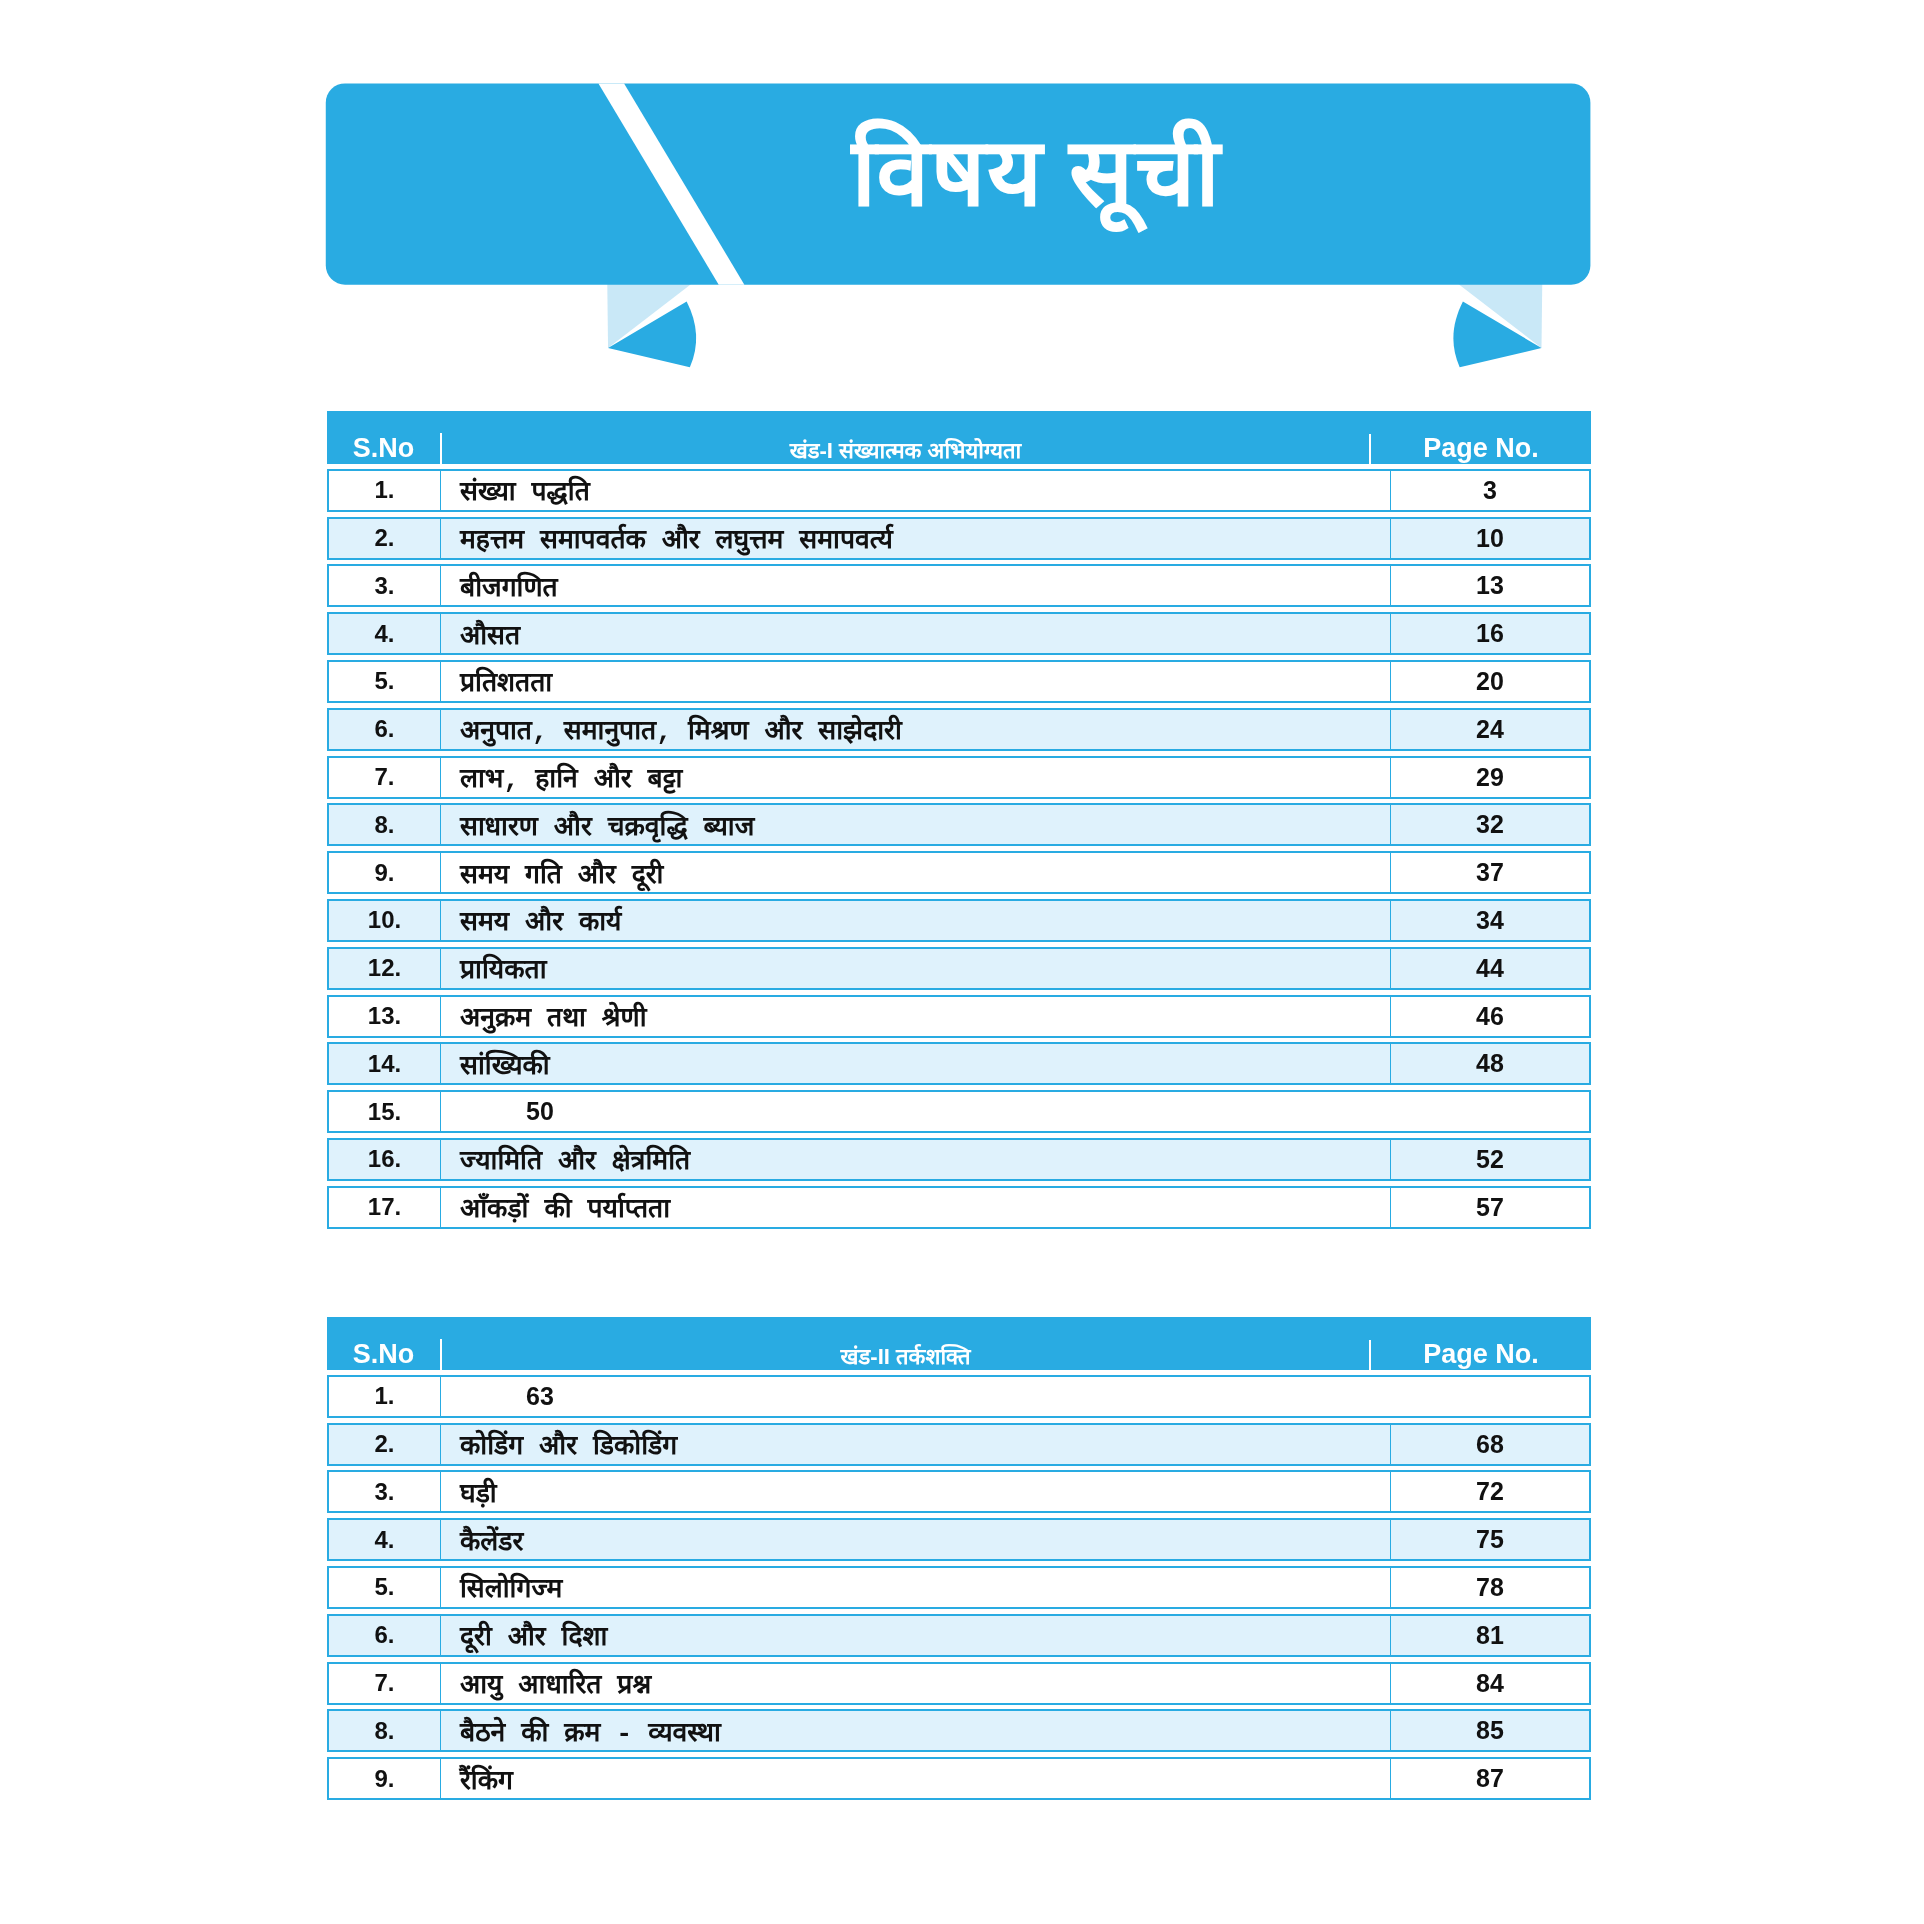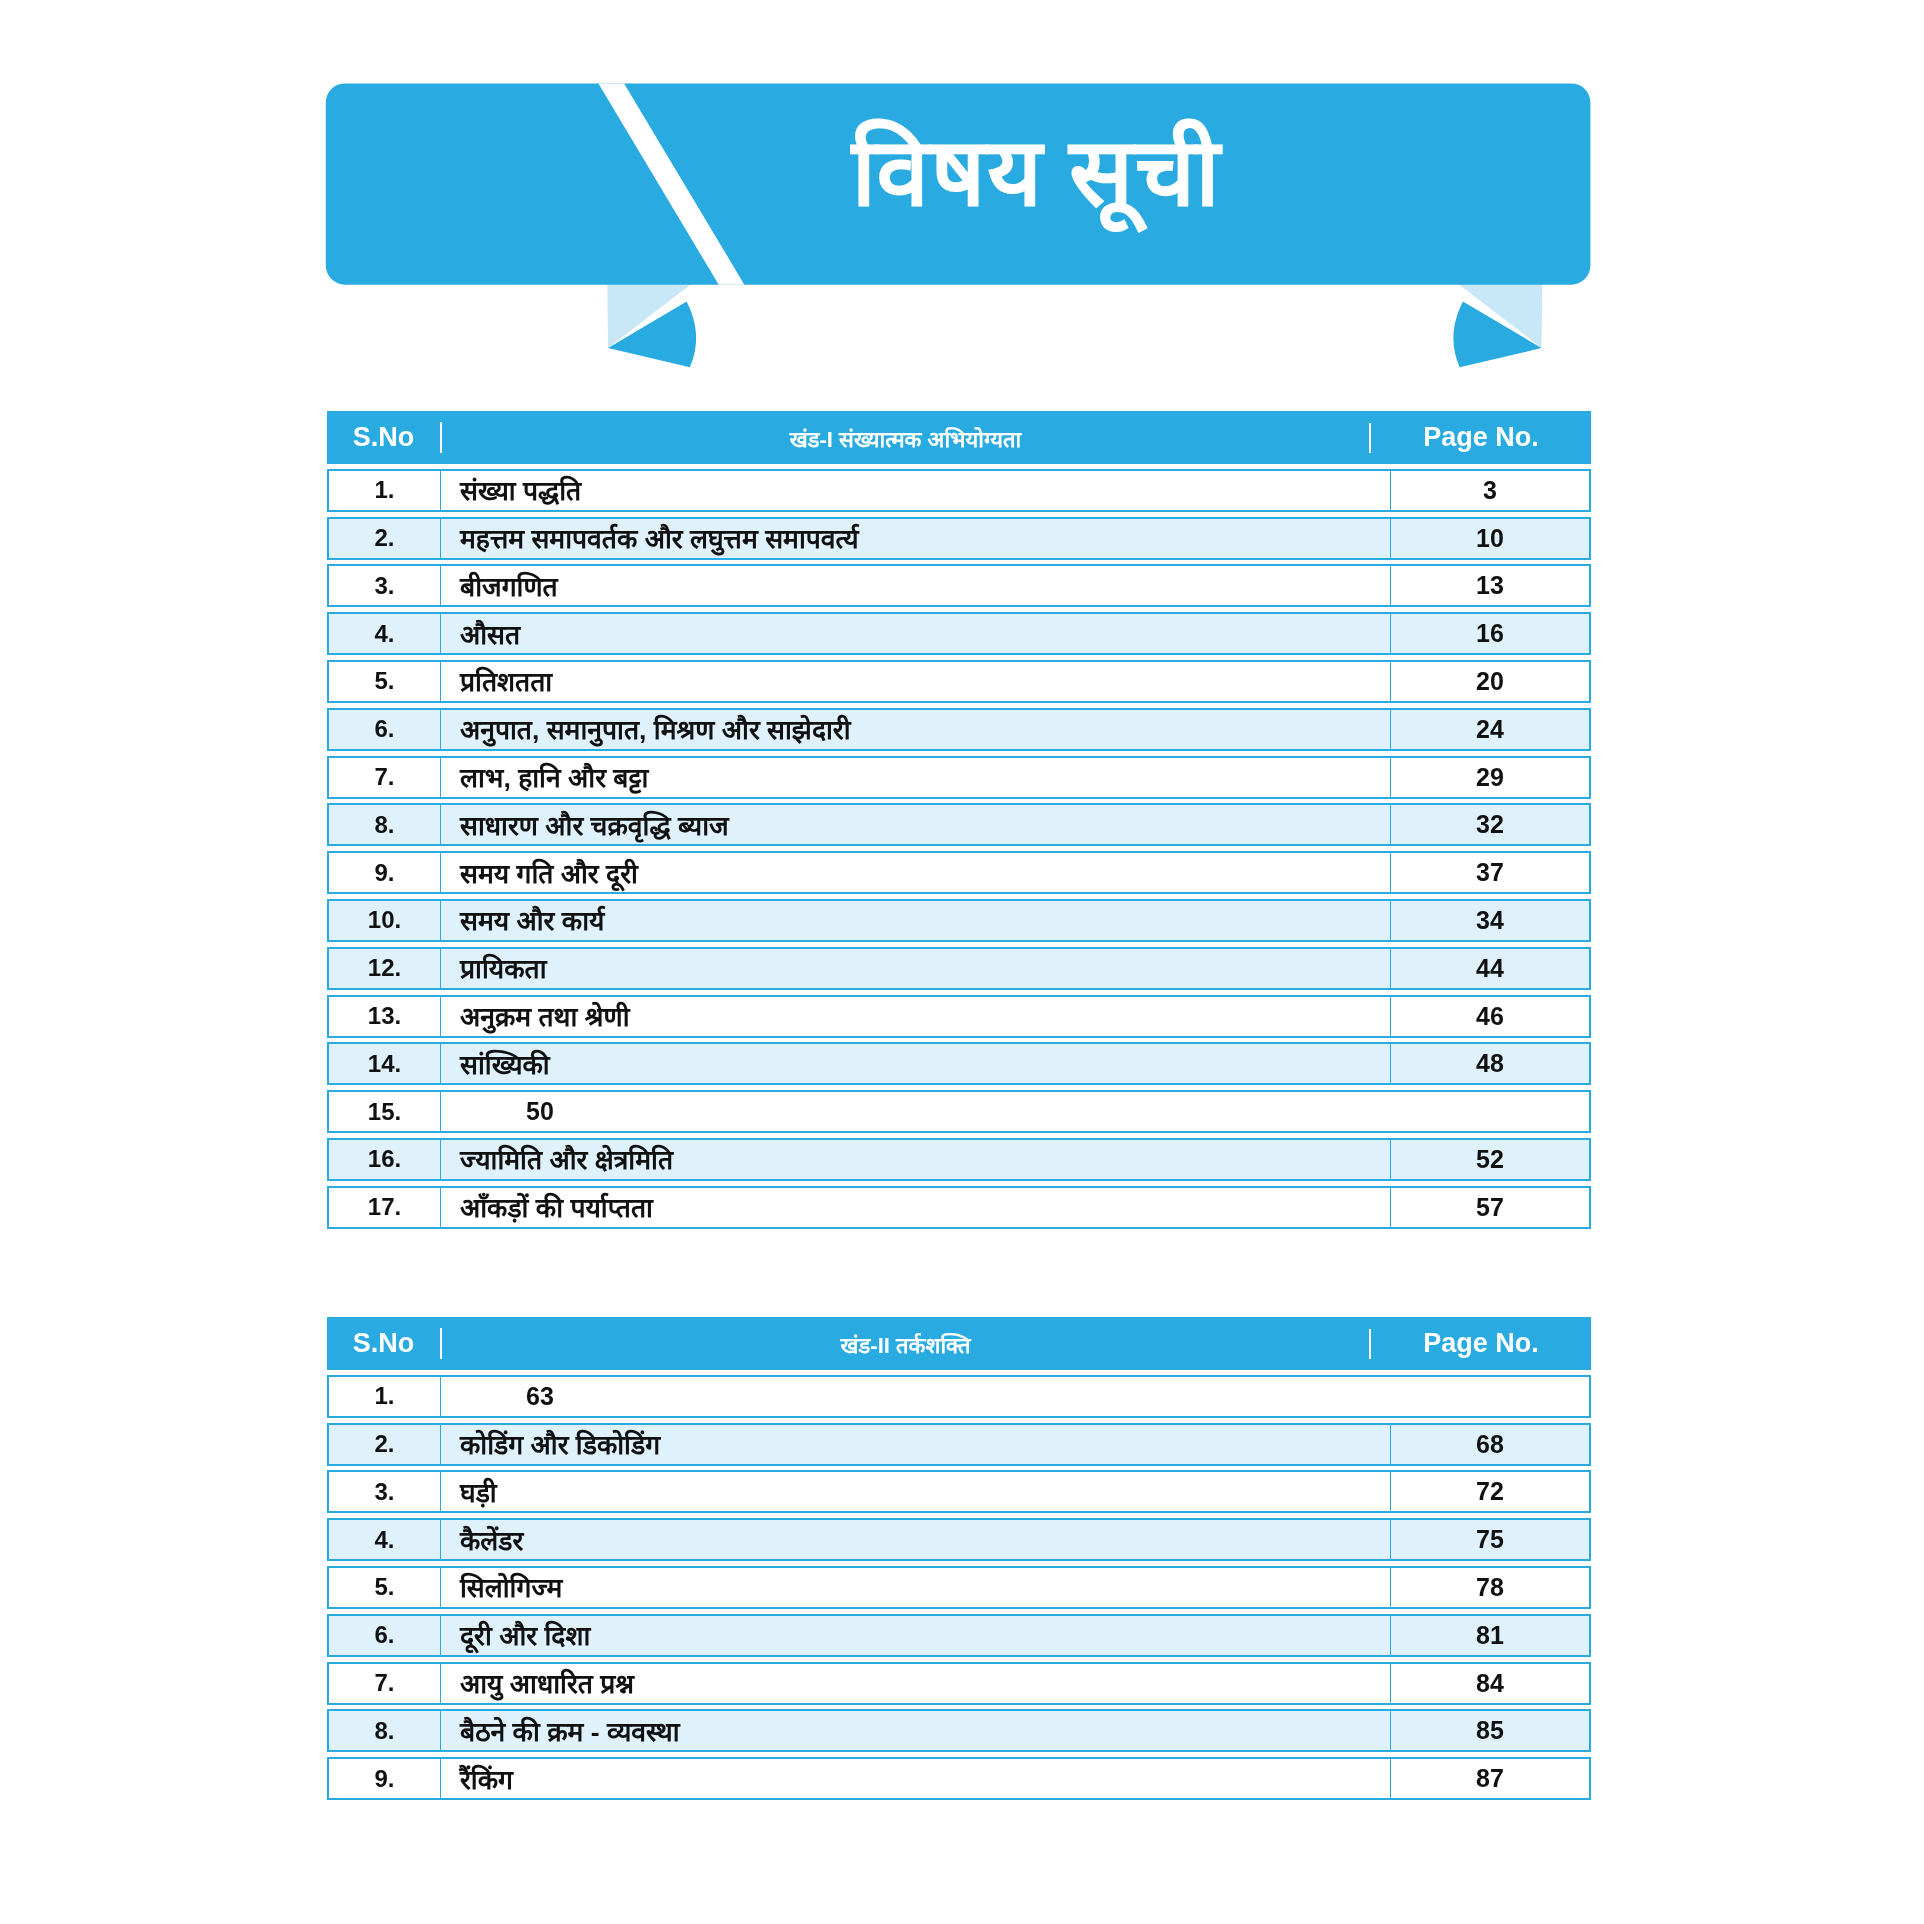--- a/index.html
+++ b/index.html
@@ -22,21 +22,21 @@
     font-weight: 700;
     font-size: 95px;
     letter-spacing: 1.6px;
     white-space: nowrap;
   }
   
   .toc-table { position: absolute; left: 327px; width: 1264px; }
   #table1 { top: 411px; }
   #table2 { top: 1317px; }
   .thead {
-    display: flex; align-items: center;
+    display: flex; align-items: flex-end;
     height: 53px;
     background: #29ABE2;
     color: #ffffff;
     font-weight: 700;
   }
   .thead .c1, .thead .c2, .thead .c3 { display: flex; align-items: center; justify-content: center; }
   .thead .c1 { width: 115px; border-right: 2.4px solid #ffffff; font-size: 27px; }
   .thead .c2 { flex: 1; border-right: 2.4px solid #ffffff; font-size: 22px; }
   .thead .c3 { width: 220px; font-size: 27px; }
   .row {
@@ -54,20 +54,21 @@
     border-right: 1.6px solid #29ABE2;
     display: flex; align-items: center; justify-content: center;
     font-size: 24px;
   }
   .row .c2 {
     flex: 1;
     border-right: 1.6px solid #29ABE2;
     display: flex; align-items: center;
     padding-left: 19px;
     font-size: 26.5px;
+    font-family: Liberation Mono, monospace;
   }
   .row .c3 {
     width: 198px;
     display: flex; align-items: center; justify-content: center;
     font-size: 25px;
   }
 </style>
 </head>
 <body>
 

